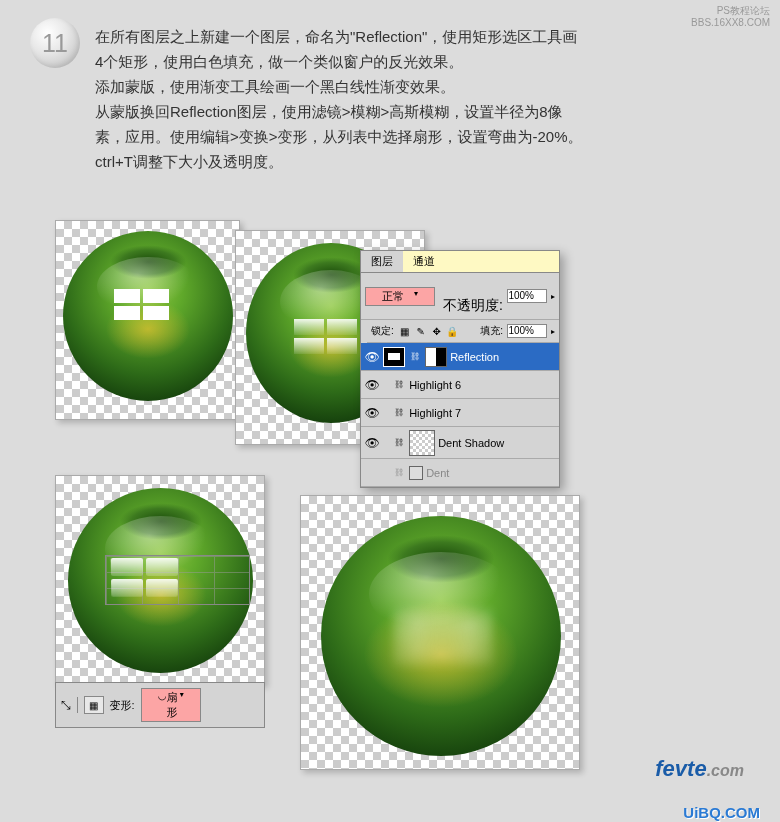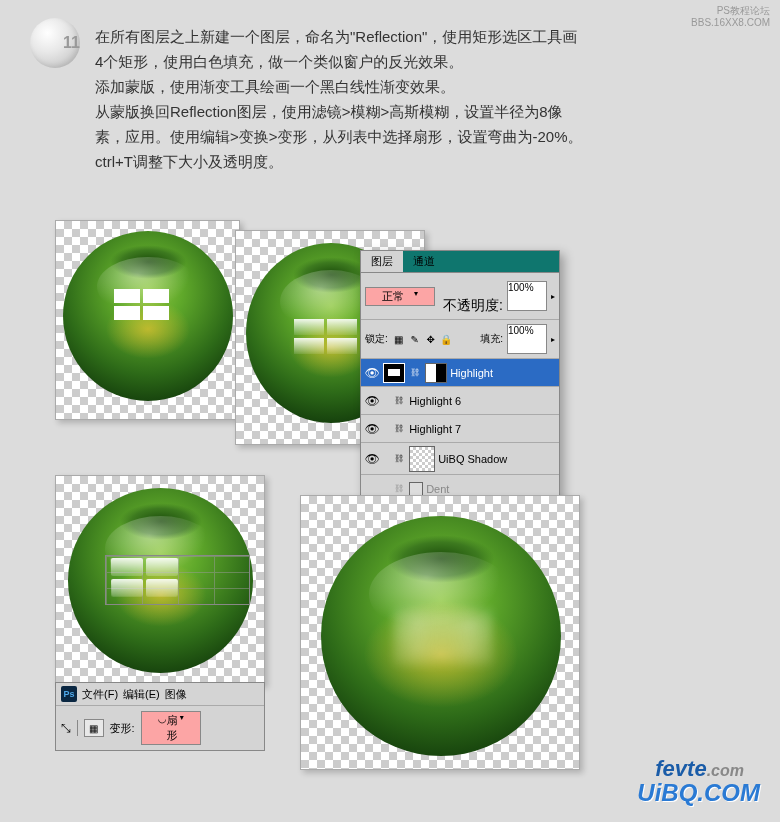--- a/index.html
+++ b/index.html
@@ -23,23 +23,23 @@
     .step-number {
       position: absolute;
       top: 18px;
       left: 30px;
       width: 50px;
       height: 50px;
       border-radius: 50%;
       background: radial-gradient(circle at 35% 30%, #fff, #e8e8e8 40%, #c0c0c0 90%);
       display: flex;
       align-items: center;
-      justify-content: flex-end;
-      font-size: 16px;
-      font-weight: bold;
+      justify-content: center;
+      font-size: 25px;
+      font-weight: normal;
       color: #999;
       box-shadow: inset -2px -2px 5px rgba(0,0,0,0.1);
     }
     .instruction-text {
       position: absolute;
       top: 24px;
       left: 95px;
       width: 490px;
       font-size: 15px;
       line-height: 25px;
@@ -161,21 +161,21 @@
       top: 250px;
       left: 360px;
       width: 200px;
       background: #d4d4d4;
       border: 1px solid #888;
       box-shadow: 4px 4px 10px rgba(0,0,0,0.3);
       font-size: 11px;
     }
     .panel-tabs {
       display: flex;
-      background: #0f766e;
+      background: #fef9c3;
       border-bottom: 1px solid #888;
     }
     .panel-tab {
       padding: 3px 10px;
       font-size: 11px;
     }
     .panel-tab.active {
       background: #d4d4d4;
     }
     .panel-controls {
@@ -194,20 +194,21 @@
       align-items: flex-start;
       justify-content: space-between;
     }
     .panel-controls-2 {
       display: flex;
       align-items: center;
       padding: 4px;
       gap: 4px;
       border-bottom: 1px solid #aaa;
       font-size: 10px;
+      margin-left: 6px;
     }
     .lock-icons {
       display: flex;
       gap: 2px;
     }
     .lock-icons span {
       width: 14px;
       height: 14px;
       display: inline-flex;
       align-items: center;
@@ -337,35 +338,35 @@
       font-weight: bold;
       color: #1a5ca8;
       font-style: italic;
     }
     .watermark-fevte .dot-com {
       color: #888;
       font-size: 16px;
     }
     .watermark-uibq {
       position: absolute;
-      bottom: 15px;
+      bottom: 1px;
       right: 20px;
-      font-size: 24px;
+      font-size: 15px;
       font-weight: bold;
       color: #2a7ad4;
-      font-style: italic;
       text-shadow: 1px 1px 0 #fff;
     }
     .mini-input {
       width: 40px;
-      height: 30px;
+      height: 14px;
       background: #fff;
       border: 1px solid #888;
       font-size: 10px;
-      padding-right: 5px;
+      text-align: right;
+      padding-right: 12px;
     }
   </style>
 </head>
 <body>
 
 <div class="top-right-watermark">
   <div>PS教程论坛</div>
   <div>BBS.16XX8.COM</div>
 </div>
 
@@ -430,40 +431,40 @@
     <span style="margin-left:auto;text-align:right;">填充:</span>
     <div class="mini-input"><span>100%</span></div>
     <span class="chevron">▸</span>
   </div>
 
   <div class="layer-row selected">
     <span class="eye-icon">👁</span>
     <span class="layer-thumb mask-full"></span>
     <span class="link-icon">⛓</span>
     <span class="layer-thumb mask"></span>
-    <span class="layer-name">Highlight</span>
+    <span class="layer-name">Reflection</span>
   </div>
   <div class="layer-row">
     <span class="eye-icon">👁</span>
     <span style="width:6px;"></span>
     <span class="link-icon">⛓</span>
     <span class="layer-name">Highlight 6</span>
   </div>
   <div class="layer-row">
     <span class="eye-icon">👁</span>
     <span style="width:6px;"></span>
     <span class="link-icon">⛓</span>
     <span class="layer-name">Highlight 7</span>
   </div>
   <div class="layer-row dent-row">
     <span class="eye-icon">👁</span>
     <span style="width:6px;"></span>
     <span class="link-icon">⛓</span>
     <span class="layer-thumb checker-small" style="width:26px; height:26px;"></span>
-    <span class="layer-name">UiBQ Shadow</span>
+    <span class="layer-name">Dent Shadow</span>
   </div>
   <div class="layer-row" style="color:#888;">
     <span class="eye-icon"></span>
     <span style="width:6px;"></span>
     <span class="link-icon">⛓</span>
     <span class="layer-thumb" style="width:14px; height:14px; background:#ddd;"></span>
     <span class="layer-name">Dent</span>
   </div>
 </div>
 
@@ -478,26 +479,20 @@
     <div class="window-reflection warped">
       <div></div>
         <div></div>
         <div></div>
         <div></div>
     </div>
   </div>
 </div>
 
 <div class="options-bar">
-  <div class="menu-row">
-    <span class="ps-icon">Ps</span>
-    <span>文件(F)</span>
-    <span>编辑(E)</span>
-    <span>图像</span>
-  </div>
   <div class="options-row">
     <span style="font-size:12px;">⤡</span>
     <span style="border-left:1px solid #888; height:16px;"></span>
     <div class="warp-icon-group">
       <span class="warp-icon">▦</span>
     </div>
     <span>变形:</span>
     <div class="dropdown" style="width:60px;">
       <span style="font-size:10px;">◡</span>
       <span>扇形</span>

